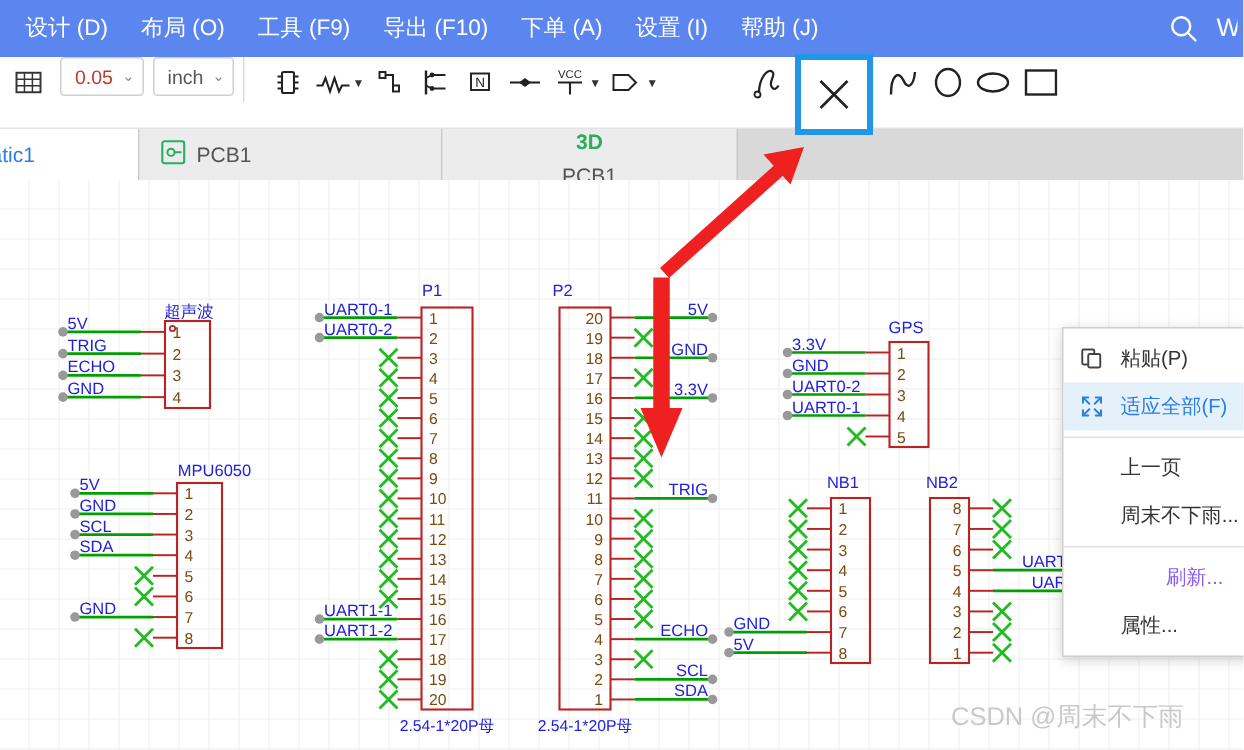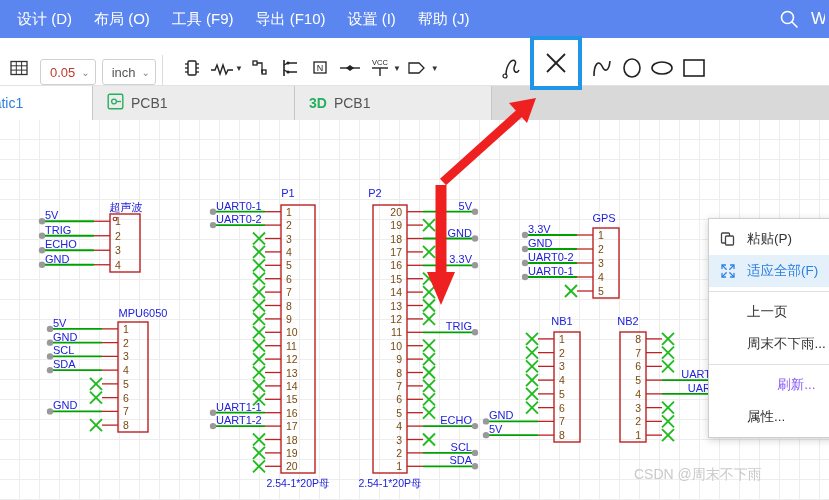--- a/index.html
+++ b/index.html
@@ -26,21 +26,21 @@
     position: absolute; right: 0; top: 0; height: 38px;
     display: flex; align-items: center; gap: 12px; padding-right: 4px;
   }
   .mb-icon { color: #fff; display: flex; align-items: center; }
   .mb-trunc { color:#ffffff; font-size: 17px; overflow:hidden; width: 14px; }
 
   
   .toolbar {
     position: absolute; left: 0; top: 38px; width: 829px; height: 48px;
     background: #ffffff; border-bottom: 1px solid #e3e3e3;
-    display: flex; align-items: flex-end; padding-left: 4px;
+    display: flex; align-items: flex-start; padding-left: 4px;
   }
   .tb-btn {
     width: 30px; height: 34px; display: flex; align-items: center;
     justify-content: center; cursor: pointer;
   }
   .tb-sep { width: 1px; height: 30px; background: #dcdcdc; margin: 0 6px; }
   .tb-select {
     height: 26px; border: 1px solid #d0d0d0; border-radius: 3px;
     display: flex; align-items: center; padding: 0 5px 0 9px;
     font-size: 13px; color: #c0392b; background: #fff;
@@ -66,21 +66,21 @@
   }
   .tab {
     display: flex; align-items: center; gap: 7px; padding: 0 14px;
     background: #ececec; border-right: 1px solid #c8c8c8; color: #555;
     cursor: pointer; white-space: nowrap;
   }
   .tab.active { background: #ffffff; color: #2a7fe0; }
   .tab.first { padding-left: 0; width: 93px; overflow: hidden; }
   .tab.first .tab-lbl { margin-left: -18px; }
   .tab.pcb { width: 202px; }
-  .tab.t3d { width: 197px; }
+  .tab.t3d { width: 197px; flex-direction: column; }
   .tab-3dmark { color: #27ae60; font-weight: bold; font-size: 14px; }
 
   
   .canvas {
     position: absolute; left: 0; top: 120px; width: 829px; height: 380px;
     background-color: #ffffff;
     background-image:
       linear-gradient(to right, #ededed 1px, transparent 1px),
       linear-gradient(to bottom, #ededed 1px, transparent 1px);
     background-size: 20px 20px;
@@ -103,38 +103,39 @@
   .ctx-row.sel { background: #e4f1fb; color: #2a7fe0; }
   .ctx-row.disabled { color: #8b5cf6; cursor: default; text-align: center; }
   .ctx-row .ctx-ico { width: 18px; display: flex; align-items: center; justify-content: center; }
   .ctx-row .ctx-lbl { flex: 1; }
   .ctx-sep { height: 1px; background: #e0e0e0; margin: 4px 0; }
   .ctx-nogap { padding-left: 38px; }
 
   
   .watermark {
     position: absolute; left: 634px; top: 466px;
-    font-size: 14px; color: #c9c9c9; z-index: 30; white-space: nowrap;
+    font-size: 17px; color: #c9c9c9; z-index: 30; white-space: nowrap;
   }
 
   
   .anno { position: absolute; left: 0; top: 0; width: 829px; height: 500px; z-index: 15; pointer-events: none; }
 
   text { font-family: "Liberation Sans", "DejaVu Sans", sans-serif; }
 </style>
 </head>
 <body>
 
 <div id="app">
 
   <div class="menubar">
     <div class="menu-item">设计 (D)</div>
     <div class="menu-item">布局 (O)</div>
     <div class="menu-item">工具 (F9)</div>
     <div class="menu-item">导出 (F10)</div>
+    <div class="menu-item">下单 (A)</div>
     <div class="menu-item">设置 (I)</div>
     <div class="menu-item">帮助 (J)</div>
     <div class="menubar-right">
       <span class="mb-icon">
         <svg width="20" height="20" viewBox="0 0 20 20">
           <circle cx="8.5" cy="8.5" r="6" fill="none" stroke="#fff" stroke-width="1.6"></circle>
           <line x1="13" y1="13" x2="18" y2="18" stroke="#fff" stroke-width="1.6" stroke-linecap="round"></line>
         </svg>
       </span>
       <span class="mb-trunc">W</span>

